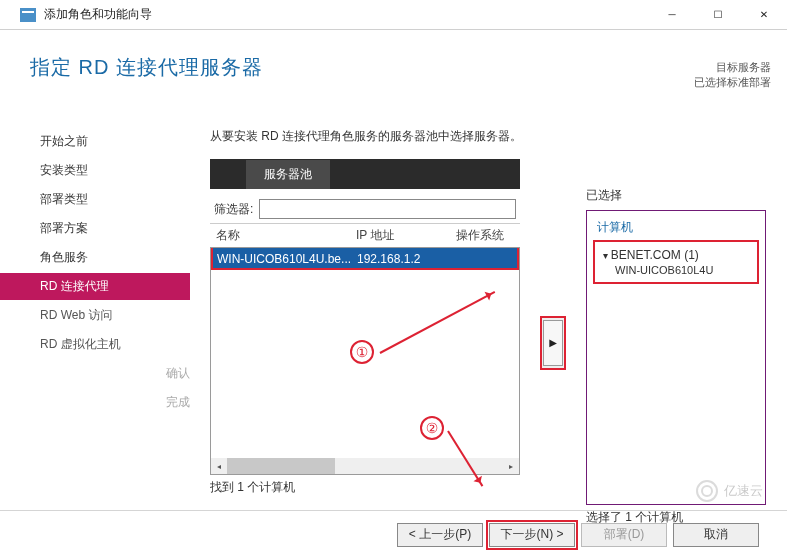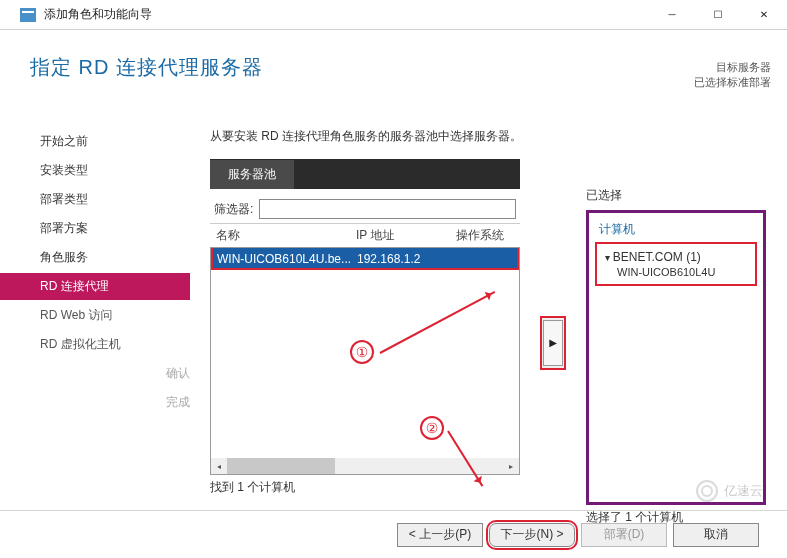--- a/index.html
+++ b/index.html
@@ -29,21 +29,21 @@
 
   
   .content { flex:1; padding:0 20px 0 20px; font-size:12px; color:#333; position:relative;}
   .desc { margin:8px 0 14px 0; }
 
   .pool-area { display:flex; gap:18px; }
   .pool-left { width:310px; }
   .pool-right { width:180px;margin-top:28px; }
   .midcol { width:30px; display:flex; align-items:center; justify-content:center; }
 
-  .tabstrip { background:#2b2b2b; height:30px; display:flex; align-items:center;}
+  .tabstrip { background:#2b2b2b; height:30px; display:flex; align-items:center;padding-left:36px;}
   .tab { background:#4a4a4a; color:#fff; font-size:12px; padding:6px 18px;}
   .filterrow { display:flex; align-items:center; padding:10px 4px 4px 4px;}
   .filterrow label{ font-size:12px; color:#333; margin-right:6px;}
   .filterrow input{ flex:1; height:20px; border:1px solid #888; font-size:12px; padding:0 4px;}
   .gridhead { display:flex; height:24px; align-items:center; border-top:1px solid #ccc; font-size:12px; color:#444; padding:0 6px;}
   .gridhead .col1{ width:140px;} .gridhead .col2{ width:100px;} .gridhead .col3{flex:1;}
   .gridbody { border:1px solid #9a9a9a; height:228px; overflow:auto; position:relative;}
   .gridbody-outline { border:2px solid #d23; margin:-2px; pointer-events:none; position:absolute; left:2px; right:2px; top:0; height:24px;}
   .row { display:flex; height:22px; align-items:center; font-size:12px; padding:0 6px;}
   .row.sel { background:#1a5fa5; color:#fff;}
@@ -52,37 +52,37 @@
   .found { font-size:12px; color:#333; margin-top:4px;}
   .scrollbar-h { position:absolute; left:0; right:0; bottom:0; height:16px; background:#efefef; display:flex;}
   .scrollbar-h .thumb{ background:#c8c8c8; width:35%; height:100%;}
   .scrollbar-h .arrow{ width:16px; height:16px; background:#efefef; display:flex; align-items:center; justify-content:center; font-size:8px; color:#555;}
 
   .movebtn { width:26px; height:54px; border:2px solid #d23; background:#efefef; display:flex; align-items:center; justify-content:center; }
   .movebtn .inner{ width:20px; height:46px; border:1px solid #999; background:#f7f7f7; display:flex; align-items:center; justify-content:center;}
   .movebtn .inner::after{content:"▶"; font-size:10px; color:#222;}
 
   .sel-title { font-size:12px; color:#333; margin-bottom:6px;}
-  .sel-box { border:3px solid #701a75; height:295px; padding:8px 10px; font-size:12px;}
+  .sel-box { border:1px solid #701a75; height:295px; padding:8px 10px; font-size:12px;}
   .sel-inner-outline{ border:2px solid #d23; padding:6px 8px; margin:-2px -4px 6px -4px;}
   .dom-head{ color:#333; }
   .dom-head::before{content:"▾ "; font-size:10px;}
   .dom-item{ margin-left:12px; margin-top:2px; font-size:11px; color:#333;}
   .found2{ font-size:12px; color:#333; margin-top:4px;}
 
   
   .anno { position:absolute; pointer-events:none; }
   .circ { width:24px;height:24px; border:2px solid #d23; border-radius:50%; color:#d23; font-size:14px; display:flex; align-items:center; justify-content:center; font-family:serif;}
   .arrow-line { position:absolute; height:2px; background:#d23; transform-origin:left center;}
   .arrow-line::after{content:""; position:absolute; right:-1px; top:-4px; border:5px solid transparent; border-left-color:#d23;}
 
   
   .footer { position:absolute; left:0; right:0; bottom:0; height:48px; border-top:1px solid #d5d5d5; display:flex; justify-content:flex-end; align-items:center; padding-right:28px; gap:6px;}
   .btn { height:24px; min-width:86px; border:1px solid #888; background:#efefef; font-size:12px; color:#333; display:flex; align-items:center; justify-content:center; padding:0 10px;}
-  .btn.redbox { outline:2px solid #d23; outline-offset:1px;border-radius:7px;}
+  .btn.redbox { outline:2px solid #d23; outline-offset:1px;}
 
   
   .watermark{ position:absolute; right:24px; bottom:56px; opacity:.35; font-size:13px; color:#666; display:flex; align-items:center; gap:6px;}
   .watermark .wmicon{ width:22px;height:22px; border:2px solid #999; border-radius:50%; position:relative;}
   .watermark .wmicon::after{content:""; position:absolute; inset:3px; border:2px solid #999; border-radius:50%;}
 </style>
 </head>
 <body>
 
 <div class="titlebar">

